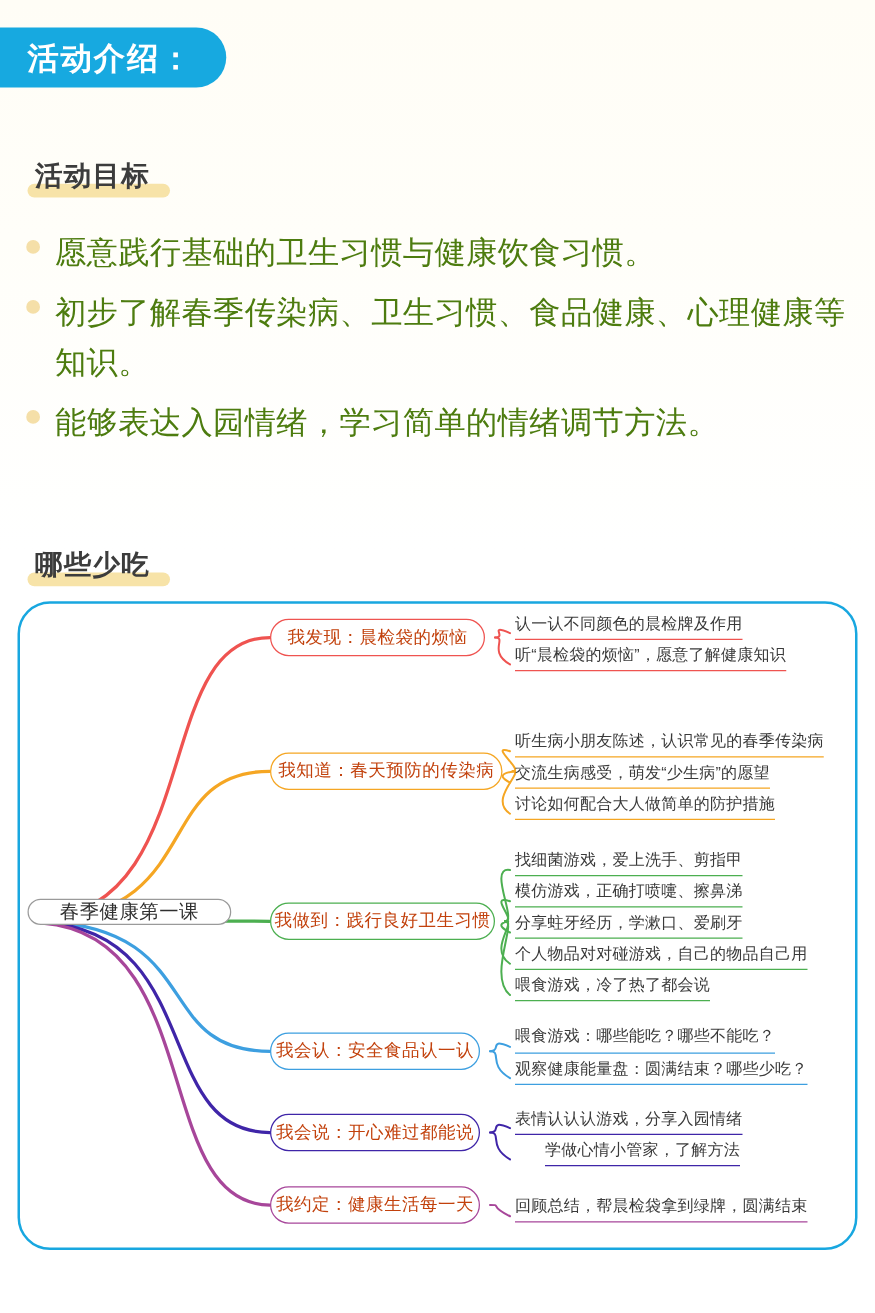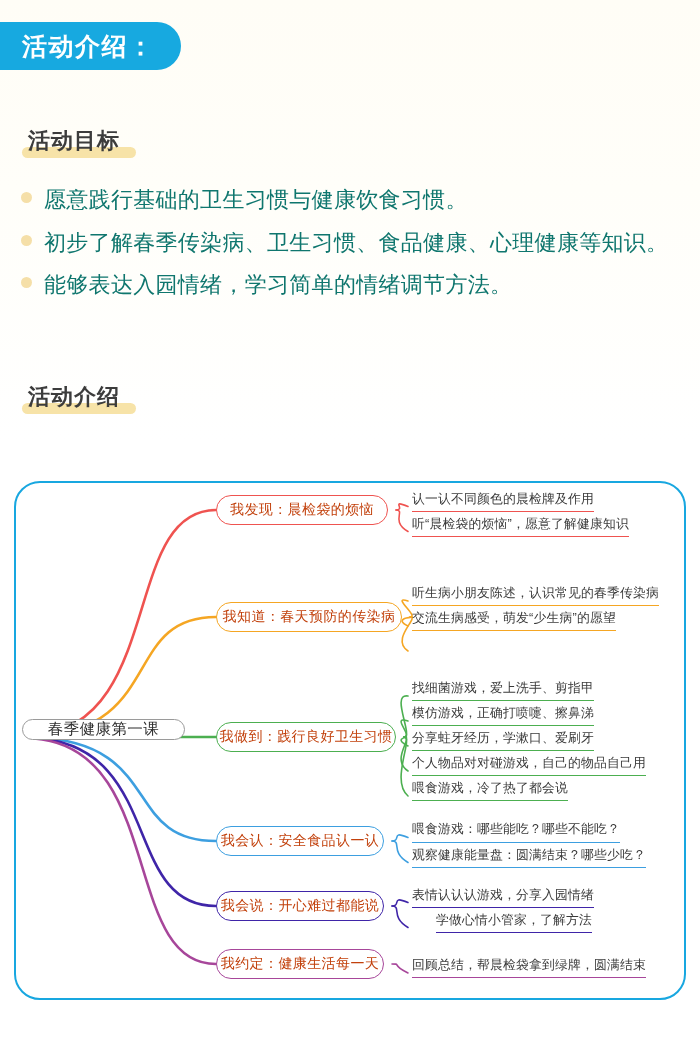--- a/index.html
+++ b/index.html
@@ -64,23 +64,23 @@
 
   
   .goal-list {
     margin: 26px 18px 0 18px;
     list-style: none;
   }
   .goal-item {
     position: relative;
     padding-left: 26px;
     margin-bottom: 7px;
-    font-size: 22px;
+    font-size: 25px;
     line-height: 1.62;
-    color: #0f766e;
+    color: #4d7c0f;
     letter-spacing: 0.3px;
   }
   .goal-bullet {
     position: absolute;
     left: 3px;
     top: 10px;
     width: 11px;
     height: 11px;
     border-radius: 50%;
     background: #f5dfa8;
@@ -166,21 +166,21 @@
 
 <div class="section-heading heading-goals">活动目标</div>
 
 <ul class="goal-list" id="goals-list">
     <li class="goal-item"><span class="goal-bullet" style="background: rgb(245, 223, 168);"></span><span>愿意践行基础的卫生习惯与健康饮食习惯。</span></li>
     <li class="goal-item"><span class="goal-bullet" style="background: rgb(245, 223, 168);"></span><span>初步了解春季传染病、卫生习惯、食品健康、心理健康等知识。</span></li>
     <li class="goal-item"><span class="goal-bullet" style="background: rgb(245, 223, 168);"></span><span>能够表达入园情绪，学习简单的情绪调节方法。</span></li>
   </ul>
 
 
-<div class="section-heading heading-flow">活动介绍</div>
+<div class="section-heading heading-flow">哪些少吃</div>
 
 
 <div class="map-frame"></div>
 <div class="map-stage" id="map-stage">
   <svg width="700" height="1050" id="map-svg">
       <path d="M 34 735.5 C 165 725.65, 121 510, 216 510" stroke="#ef5350" stroke-width="2.6" fill="none" stroke-linecap="round"></path>
       <path d="M 396 510 C 406 510, 390 499, 408 506.5" stroke="#ef5350" stroke-width="1.6" fill="none" stroke-linecap="round"></path>
       <path d="M 396 510 C 406 510, 390 521, 408 531.5" stroke="#ef5350" stroke-width="1.6" fill="none" stroke-linecap="round"></path>
       <path d="M 34 736.1 C 165 731, 121 617, 216 617" stroke="#f5a623" stroke-width="2.6" fill="none" stroke-linecap="round"></path>
       <path d="M 410 617 C 420 617, 390 595, 408 601" stroke="#f5a623" stroke-width="1.6" fill="none" stroke-linecap="round"></path>
@@ -200,20 +200,21 @@
       <path d="M 392 906 C 402 906, 390 917, 408 927.5" stroke="#3f25a8" stroke-width="1.6" fill="none" stroke-linecap="round"></path>
       <path d="M 34 738.5 C 165 748.35, 121 964, 216 964" stroke="#a7469a" stroke-width="2.6" fill="none" stroke-linecap="round"></path>
       <path d="M 392 964 C 402 964, 390 964, 408 973" stroke="#a7469a" stroke-width="1.6" fill="none" stroke-linecap="round"></path>
     </svg>
 <div class="node branch-node" style="left: 216px; top: 495px; width: 172px; border-color: rgb(239, 83, 80);">我发现：晨检袋的烦恼</div>
     <div class="leaf" style="left: 412px; top: 489.5px; border-bottom-color: rgb(239, 83, 80);">认一认不同颜色的晨检牌及作用</div>
     <div class="leaf" style="left: 412px; top: 514.5px; border-bottom-color: rgb(239, 83, 80);">听“晨检袋的烦恼”，愿意了解健康知识</div>
     <div class="node branch-node" style="left: 216px; top: 602px; width: 186px; border-color: rgb(245, 166, 35);">我知道：春天预防的传染病</div>
     <div class="leaf" style="left: 412px; top: 584px; border-bottom-color: rgb(245, 166, 35);">听生病小朋友陈述，认识常见的春季传染病</div>
     <div class="leaf" style="left: 412px; top: 609px; border-bottom-color: rgb(245, 166, 35);">交流生病感受，萌发“少生病”的愿望</div>
+    <div class="leaf" style="left: 412px; top: 634px; border-bottom-color: rgb(245, 166, 35);">讨论如何配合大人做简单的防护措施</div>
     <div class="node branch-node" style="left: 216px; top: 722px; width: 180px; border-color: rgb(76, 175, 80);">我做到：践行良好卫生习惯</div>
     <div class="leaf" style="left: 412px; top: 679px; border-bottom-color: rgb(76, 175, 80);">找细菌游戏，爱上洗手、剪指甲</div>
     <div class="leaf" style="left: 412px; top: 704px; border-bottom-color: rgb(76, 175, 80);">模仿游戏，正确打喷嚏、擦鼻涕</div>
     <div class="leaf" style="left: 412px; top: 729px; border-bottom-color: rgb(76, 175, 80);">分享蛀牙经历，学漱口、爱刷牙</div>
     <div class="leaf" style="left: 412px; top: 754px; border-bottom-color: rgb(76, 175, 80);">个人物品对对碰游戏，自己的物品自己用</div>
     <div class="leaf" style="left: 412px; top: 779px; border-bottom-color: rgb(76, 175, 80);">喂食游戏，冷了热了都会说</div>
     <div class="node branch-node" style="left: 216px; top: 826px; width: 168px; border-color: rgb(61, 159, 224);">我会认：安全食品认一认</div>
     <div class="leaf" style="left: 412px; top: 820.5px; border-bottom-color: rgb(61, 159, 224); font-family: Liberation Mono, monospace;">喂食游戏：哪些能吃？哪些不能吃？</div>
     <div class="leaf" style="left: 412px; top: 845.5px; border-bottom-color: rgb(61, 159, 224);">观察健康能量盘：圆满结束？哪些少吃？</div>
     <div class="node branch-node" style="left: 216px; top: 891px; width: 168px; border-color: rgb(63, 37, 168);">我会说：开心难过都能说</div>

